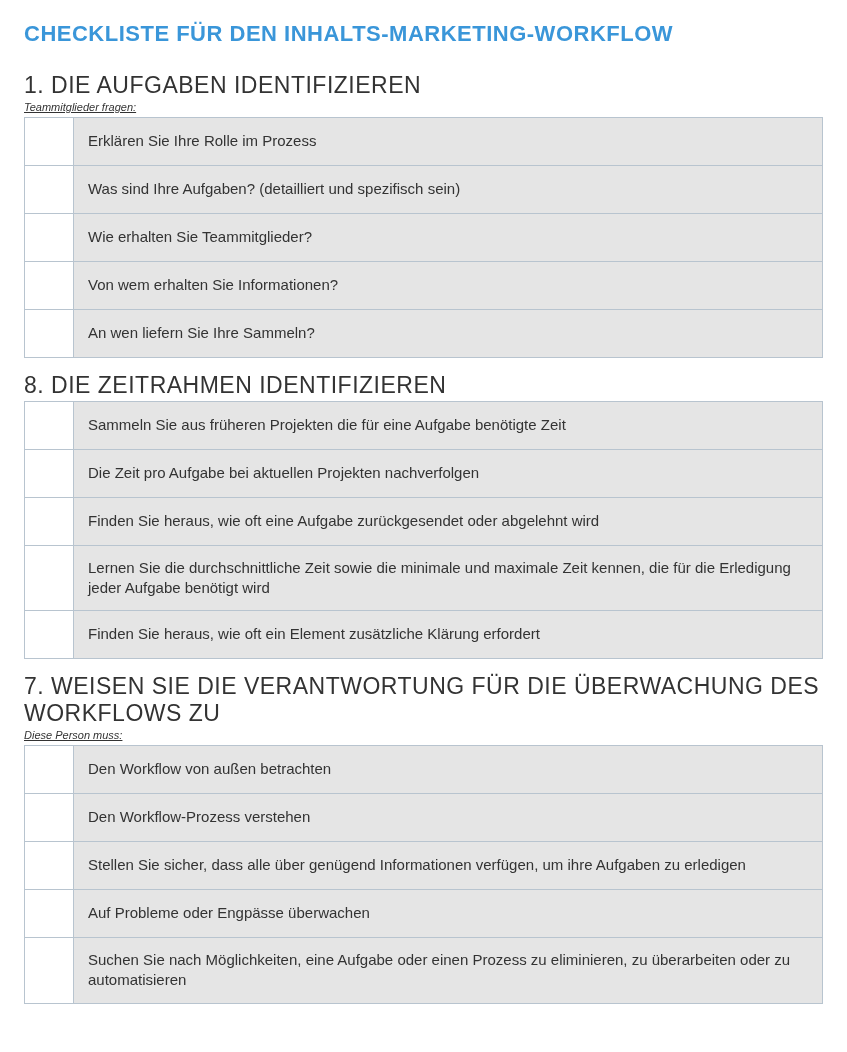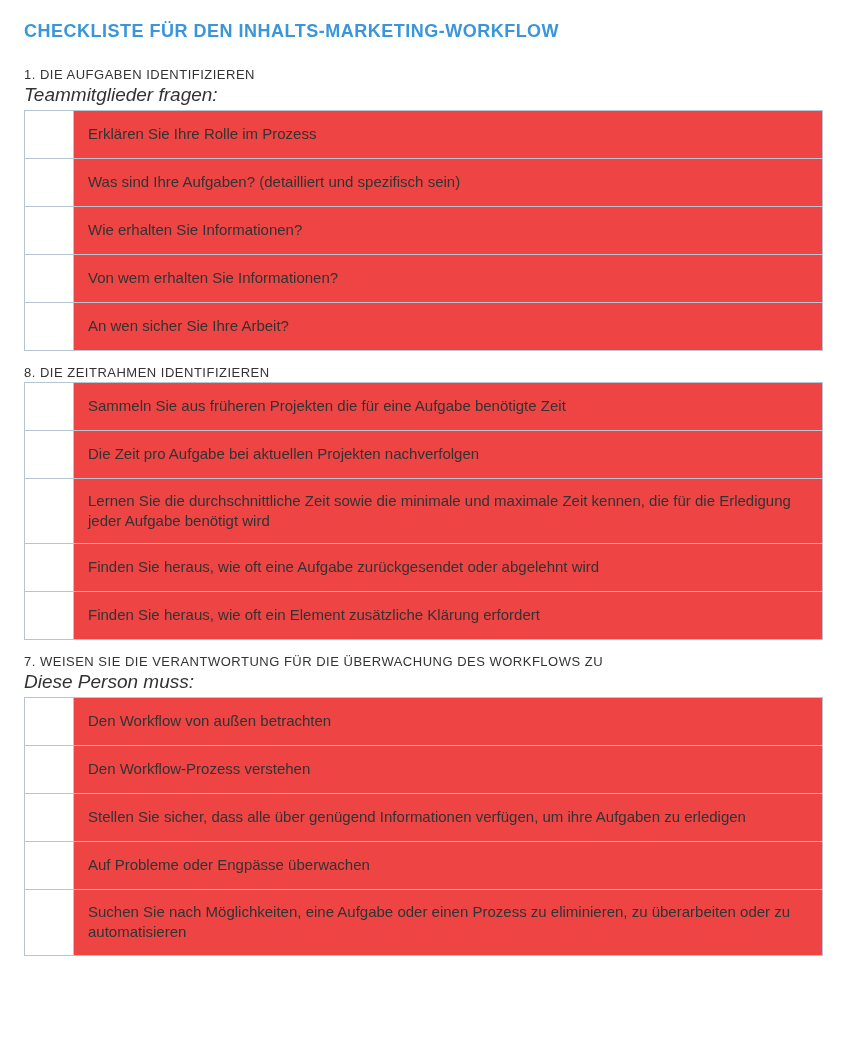--- a/index.html
+++ b/index.html
@@ -7,49 +7,50 @@
     padding: 20px 24px;
     font-family: "Century Gothic", "Avant Garde", sans-serif;
     color: #333;
     background: #fff;
     width: 847px;
     box-sizing: border-box;
   }
   .title {
     color: #3a96d9;
     font-weight: 700;
-    font-size: 18px;
+    font-size: 22px;
     letter-spacing: 0.5px;
     line-height: 1.25;
     margin-bottom: 24px;
   }
   .section-heading {
-    font-size: 13px;
+    font-size: 23px;
     letter-spacing: 0.5px;
     color: #333;
     margin-top: 12px;
     margin-bottom: 2px;
   }
   .section-sub {
     font-style: italic;
-    font-size: 19px;
+    font-size: 11px;
     color: #333;
     margin-bottom: 4px;
+    text-decoration: underline;
   }
   table.checklist {
     width: 100%;
     border-collapse: collapse;
     margin-bottom: 14px;
   }
   table.checklist td {
     border: 1px solid #b8c4cf;
     font-size: 15px;
     color: #333;
     vertical-align: middle;
-    background: #ef4444;
+    background: #e5e5e5;
   }
   table.checklist td.checkbox-cell {
     width: 48px;
     background: #ffffff;
     padding: 0;
   }
   table.checklist td.text-cell {
     padding: 12px 14px;
     line-height: 1.35;
   }
@@ -69,51 +70,51 @@
       <tr>
     <td class="checkbox-cell"></td>
     <td class="text-cell">Erklären Sie Ihre Rolle im Prozess</td>
   </tr>
   <tr>
     <td class="checkbox-cell"></td>
     <td class="text-cell">Was sind Ihre Aufgaben? (detailliert und spezifisch sein)</td>
   </tr>
   <tr>
     <td class="checkbox-cell"></td>
-    <td class="text-cell">Wie erhalten Sie Informationen?</td>
+    <td class="text-cell">Wie erhalten Sie Teammitglieder?</td>
   </tr>
   <tr>
     <td class="checkbox-cell"></td>
     <td class="text-cell">Von wem erhalten Sie Informationen?</td>
   </tr>
   <tr>
     <td class="checkbox-cell"></td>
-    <td class="text-cell">An wen sicher Sie Ihre Arbeit?</td>
+    <td class="text-cell">An wen liefern Sie Ihre Sammeln?</td>
   </tr>
 </tbody>
   </table>
 
 <div class="section-heading">8. DIE ZEITRAHMEN IDENTIFIZIEREN</div>
 <table class="checklist">
   <tbody>
       <tr>
     <td class="checkbox-cell"></td>
     <td class="text-cell">Sammeln Sie aus früheren Projekten die für eine Aufgabe benötigte Zeit</td>
   </tr>
   <tr>
     <td class="checkbox-cell"></td>
     <td class="text-cell">Die Zeit pro Aufgabe bei aktuellen Projekten nachverfolgen</td>
   </tr>
   <tr>
     <td class="checkbox-cell"></td>
-    <td class="text-cell">Lernen Sie die durchschnittliche Zeit sowie die minimale und maximale Zeit kennen, die für die Erledigung jeder Aufgabe benötigt wird</td>
+    <td class="text-cell">Finden Sie heraus, wie oft eine Aufgabe zurückgesendet oder abgelehnt wird</td>
   </tr>
   <tr>
     <td class="checkbox-cell"></td>
-    <td class="text-cell">Finden Sie heraus, wie oft eine Aufgabe zurückgesendet oder abgelehnt wird</td>
+    <td class="text-cell">Lernen Sie die durchschnittliche Zeit sowie die minimale und maximale Zeit kennen, die für die Erledigung jeder Aufgabe benötigt wird</td>
   </tr>
   <tr>
     <td class="checkbox-cell"></td>
     <td class="text-cell">Finden Sie heraus, wie oft ein Element zusätzliche Klärung erfordert</td>
   </tr>
 </tbody>
   </table>
 
 <div class="section-heading">7. WEISEN SIE DIE VERANTWORTUNG FÜR DIE ÜBERWACHUNG DES WORKFLOWS ZU</div>
 <div class="section-sub">Diese Person muss:</div>

